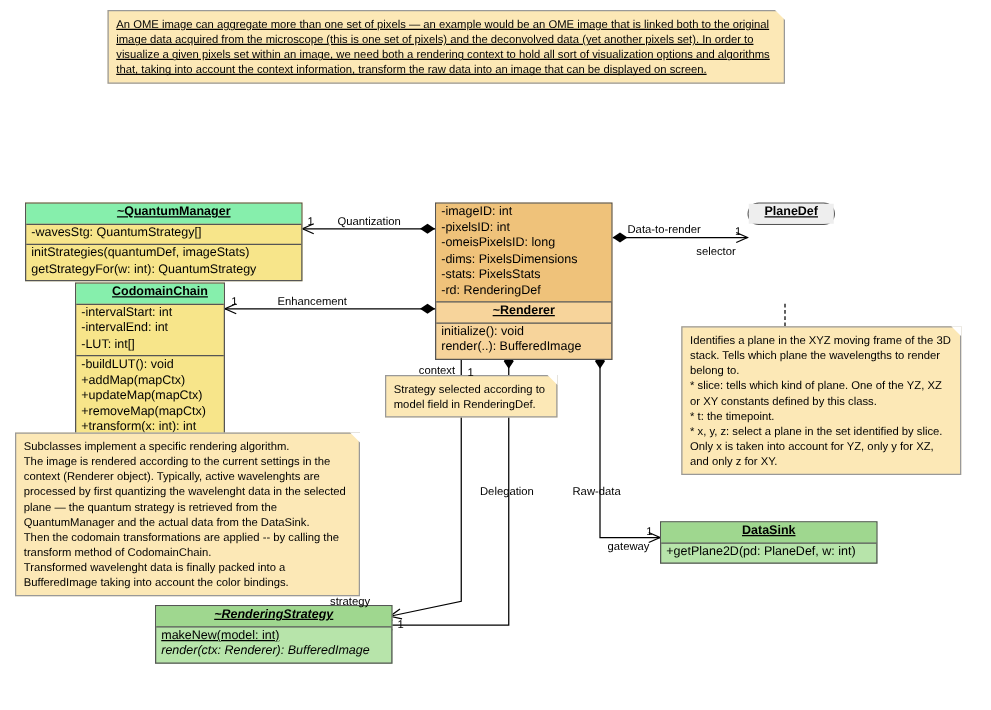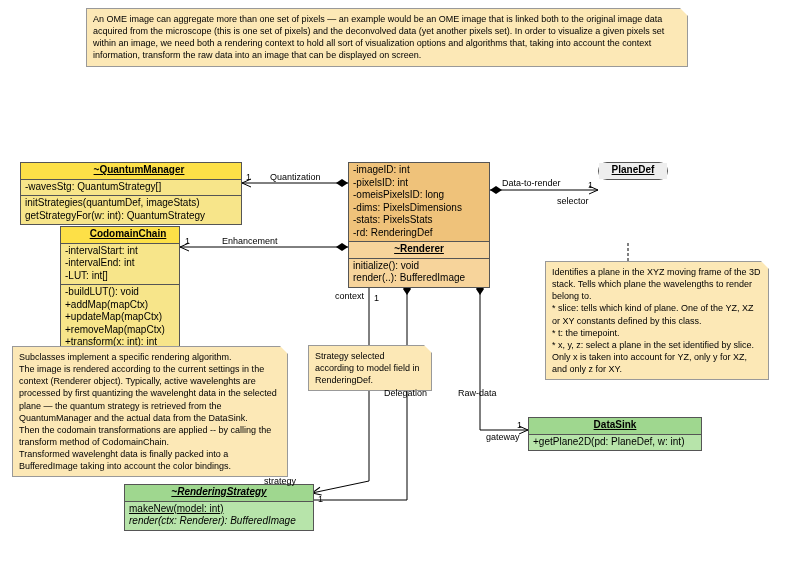--- a/index.html
+++ b/index.html
@@ -38,21 +38,21 @@
   }
   .umlbox .sect {
     border-top: 1px solid #555;
     padding: 1px 4px 2px 4px;
     line-height: 1.25;
     white-space: pre;
   }
   .umlbox .sect:first-child { border-top: none; }
   .umlbox .title { text-align: center; font-weight: bold; text-decoration: underline; }
   .yellow { background: #f7e58a; }
-  .yellow .sect:first-child { background: #fde047; padding-left: 20px; }
+  .yellow .sect:first-child { background: #86efac; padding-left: 20px; }
   .orange { background: #f7d49b; }
   .orange .sect:first-child { background: #efc27a; }
   .green  { background: #b7e4aa; }
   .green .sect:first-child  { background: #9fd78f; }
   .plain  { background: #f97316; border-radius: 22px; }
   .plain .sect:first-child { background: #eee; }
   svg.edges { position: absolute; left:0; top:0; pointer-events:none; }
   .lbl {
     position: absolute;
     font-size: 9px;
@@ -84,21 +84,21 @@
   <polyline points="480,283 480,430 528,430" fill="none" stroke="#000" marker-start="url(#diam)" marker-end="url(#open)"></polyline>
 
   <polyline points="407,283 407,500 305,500" fill="none" stroke="#000" marker-start="url(#diam)" marker-end="url(#open)"></polyline>
 
   <polyline points="369,283 369,481 312,493" fill="none" stroke="#000" marker-end="url(#open)"></polyline>
 
   <line x1="548" y1="432" x2="568" y2="432" stroke="#000" stroke-dasharray="3,2"></line>
   <line x1="628" y1="243" x2="628" y2="261" stroke="#000" stroke-dasharray="3,2"></line>
 </svg>
 
-<div class="note" style="left:86px; top:8px; width:602px;">
+<div class="note" style="left:86px; top:8px; width:542px;text-decoration:underline;">
   <span>An OME image can aggregate more than one set of pixels — an example would be an OME image that is linked both to the original image data acquired from the microscope (this is one set of pixels) and the deconvolved data (yet another pixels set). In order to visualize a given pixels set within an image, we need both a rendering context to hold all sort of visualization options and algorithms that, taking into account the context information, transform the raw data into an image that can be displayed on screen.</span>
 </div>
 
 <div class="umlbox yellow" style="left:20px; top:162px; width:222px;">
   <div class="sect title">~QuantumManager</div>
   <div class="sect">-wavesStg: QuantumStrategy[]</div>
   <div class="sect">initStrategies(quantumDef, imageStats)
 getStrategyFor(w: int): QuantumStrategy</div>
 </div>
 
@@ -148,21 +148,21 @@
 * x, y, z: select a plane in the set identified by slice. Only x is taken into account for YZ, only y for XZ, and only z for XY.</span>
 </div>
 
 <div class="note" style="left:12px; top:346px; width:276px;">
   <span style="white-space:pre-line;">Subclasses implement a specific rendering algorithm.
 The image is rendered according to the current settings in the context (Renderer object). Typically, active wavelenghts are processed by first quantizing the wavelenght data in the selected plane — the quantum strategy is retrieved from the QuantumManager and the actual data from the DataSink.
 Then the codomain transformations are applied -- by calling the transform method of CodomainChain.
 Transformed wavelenght data is finally packed into a BufferedImage taking into account the color bindings.</span>
 </div>
 
-<div class="note" style="left:308px; top:300px; width:124px;margin-top:45px;">
+<div class="note" style="left:308px; top:300px; width:138px;">
   <span>Strategy selected according to model field in RenderingDef.</span>
 </div>
 
 <div class="lbl" style="left:246px; top:172px;">1</div>
 <div class="lbl" style="left:270px; top:172px;">Quantization</div>
 <div class="lbl" style="left:185px; top:236px;">1</div>
 <div class="lbl" style="left:222px; top:236px;">Enhancement</div>
 <div class="lbl" style="left:502px; top:178px;">Data-to-render</div>
 <div class="lbl" style="left:557px; top:196px;">selector</div>
 <div class="lbl" style="left:588px; top:180px;">1</div>

